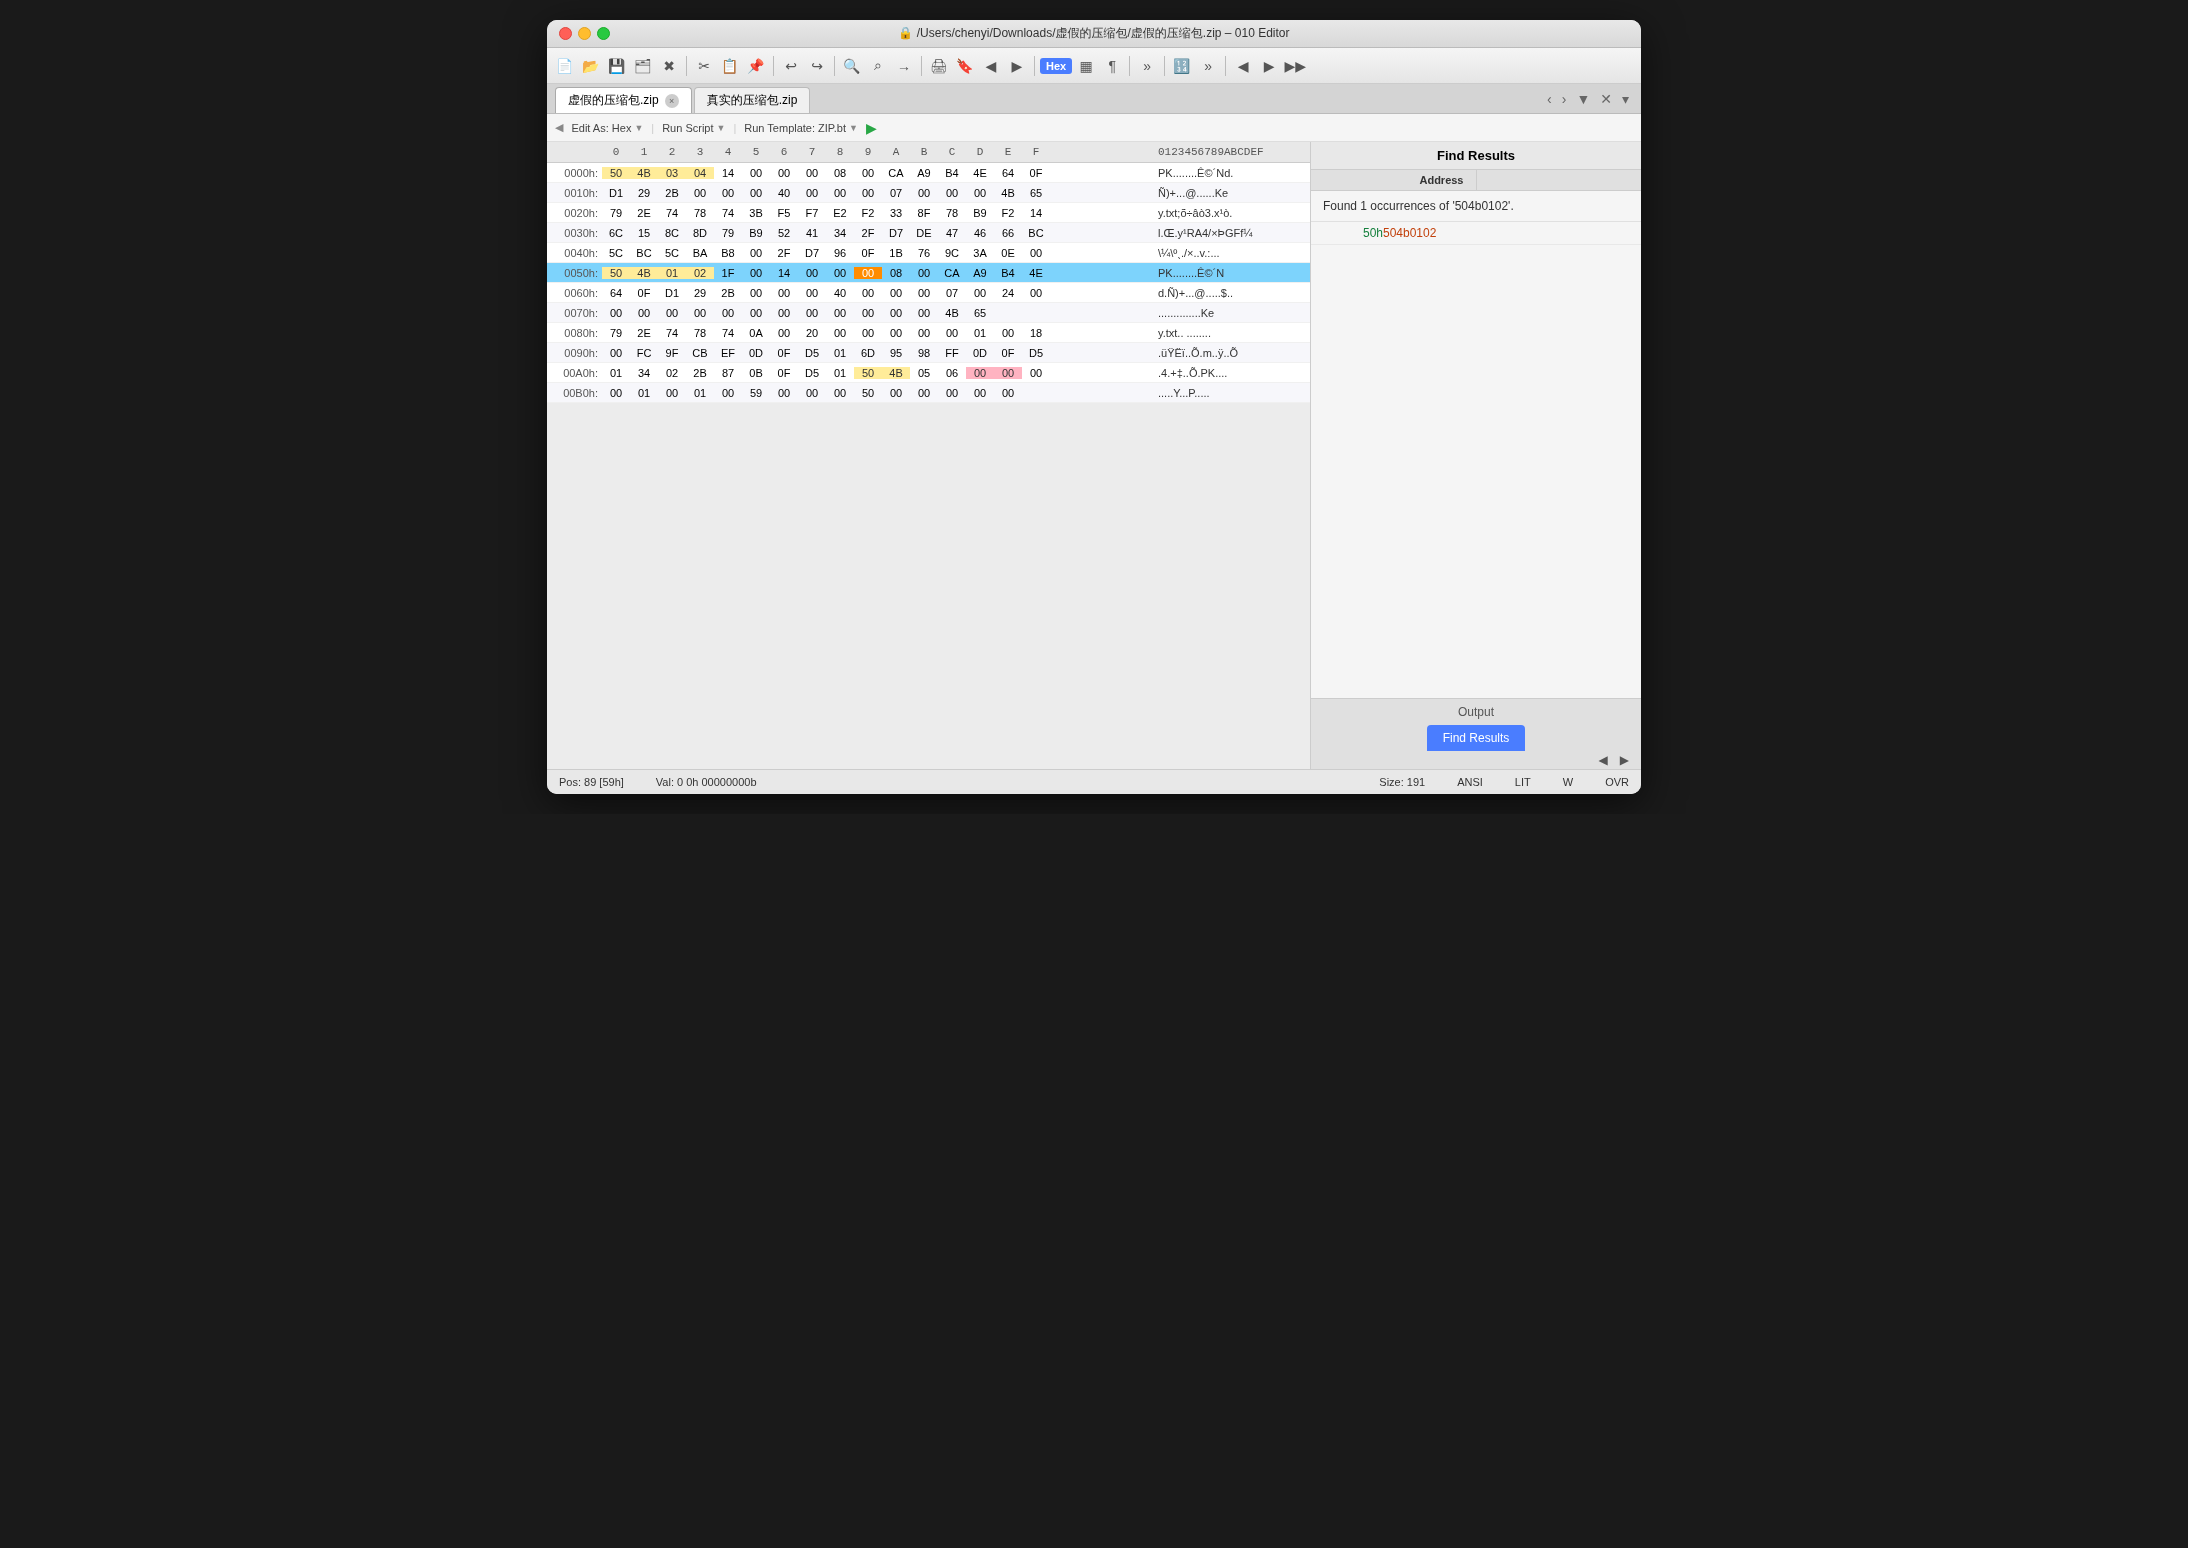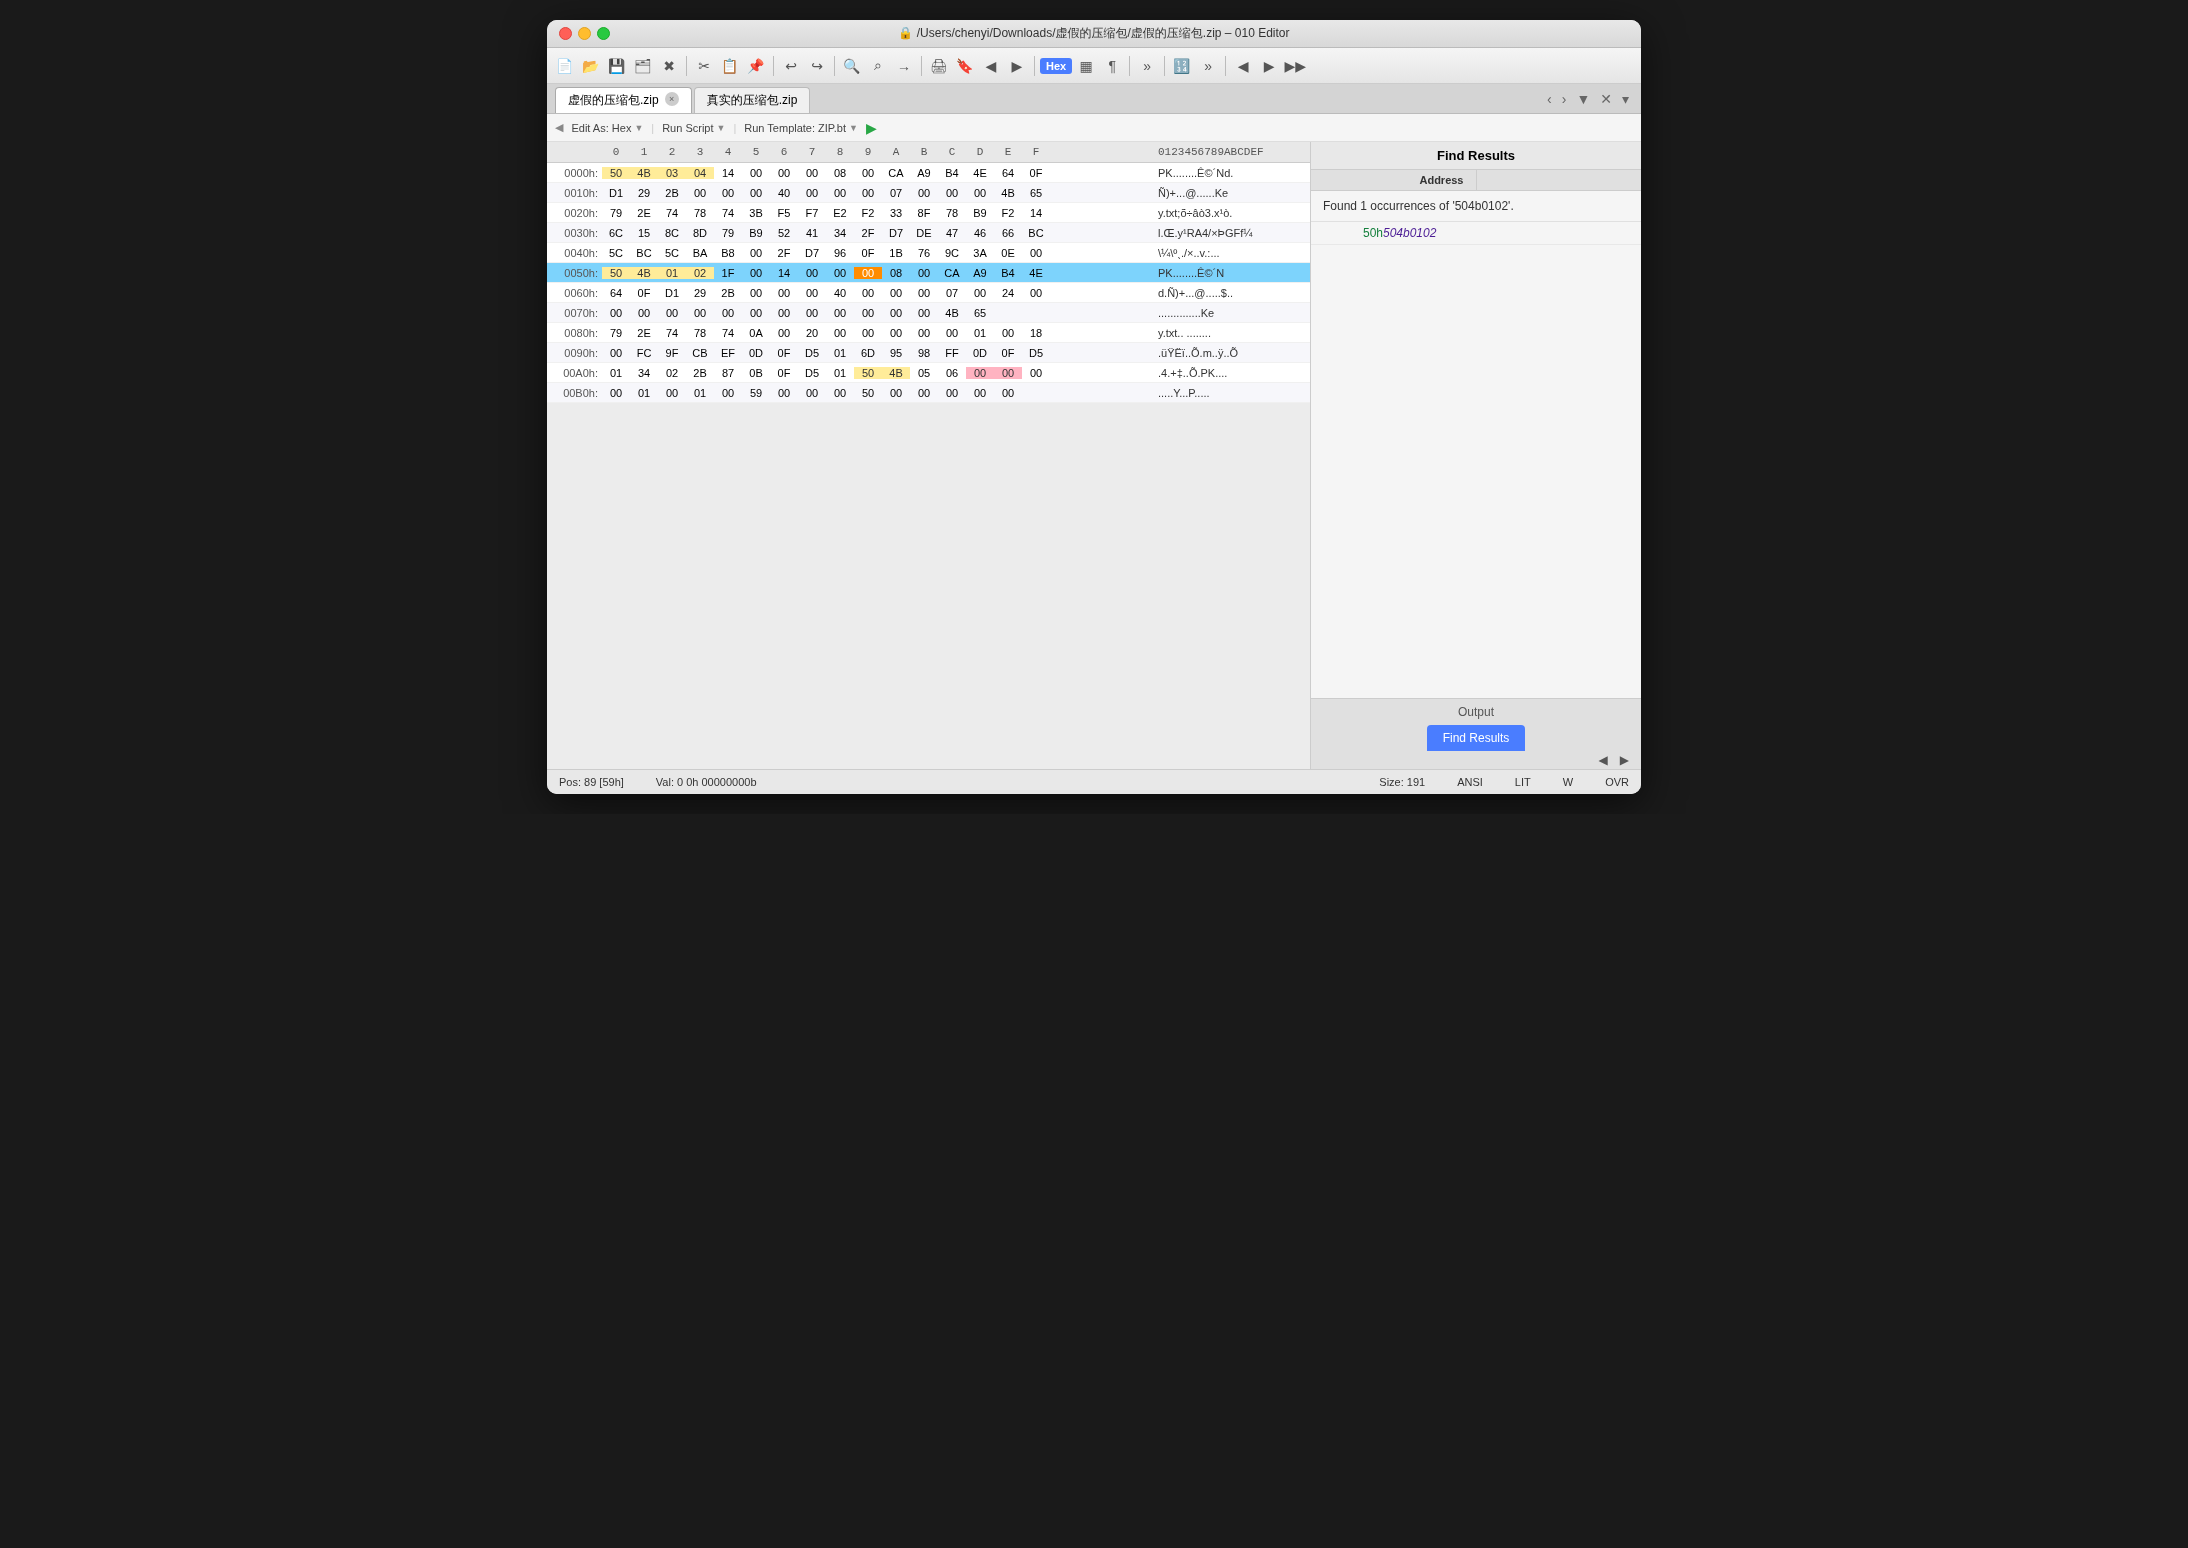--- a/index.html
+++ b/index.html
@@ -97,21 +97,21 @@
       background: #d4d4d4;
       height: 30px;
       display: flex;
       align-items: flex-end;
       padding: 0 8px;
       border-bottom: 1px solid #bbb;
       position: relative;
     }
     .tab {
       display: flex;
-      align-items: flex-start;
+      align-items: center;
       padding: 4px 12px;
       background: #f0f0f0;
       border: 1px solid #bbb;
       border-bottom: none;
       border-radius: 4px 4px 0 0;
       font-size: 12px;
       gap: 6px;
       cursor: pointer;
       margin-right: 2px;
     }
@@ -290,21 +290,21 @@
       color: #333;
       border-bottom: 1px solid #e0e0e0;
     }
     .find-result-row {
       display: flex;
       padding: 4px 12px;
       font-size: 12px;
       border-bottom: 1px solid #e8e8e8;
     }
     .find-result-addr { width: 60px; color: #15803d; text-align: right; }
-    .find-result-val { color: #4c1d95; font-style: italic; }
+    .find-result-val { color: #c2410c; }
     .find-body { flex: 1; }
     
     .bottom-tabs {
       display: flex;
       background: #e0e0e0;
       border-top: 1px solid #ccc;
       align-items: center;
       padding: 0 4px;
       flex-direction: column;
     }

